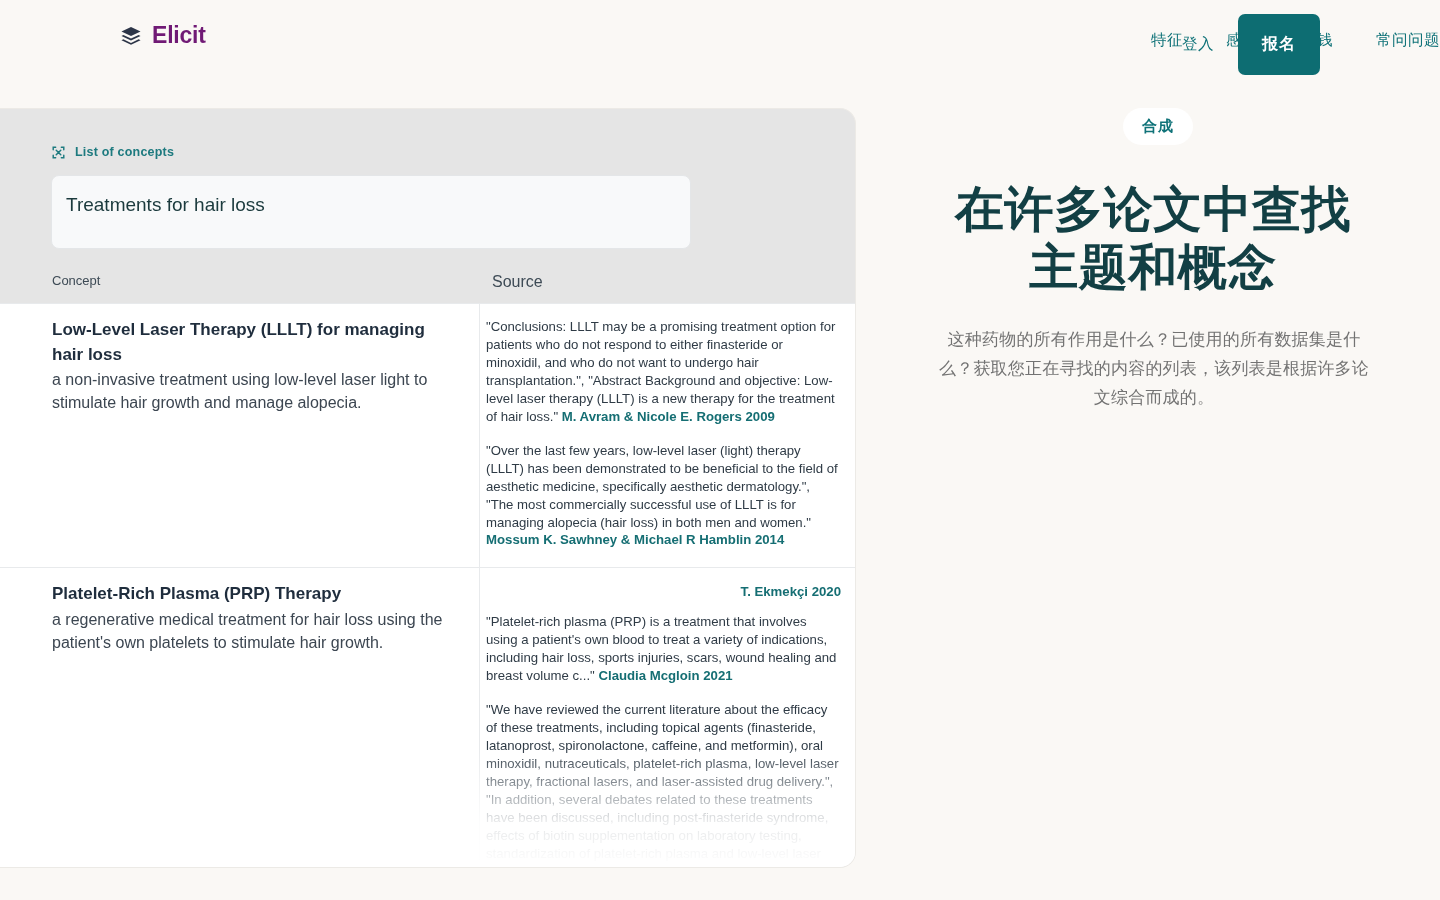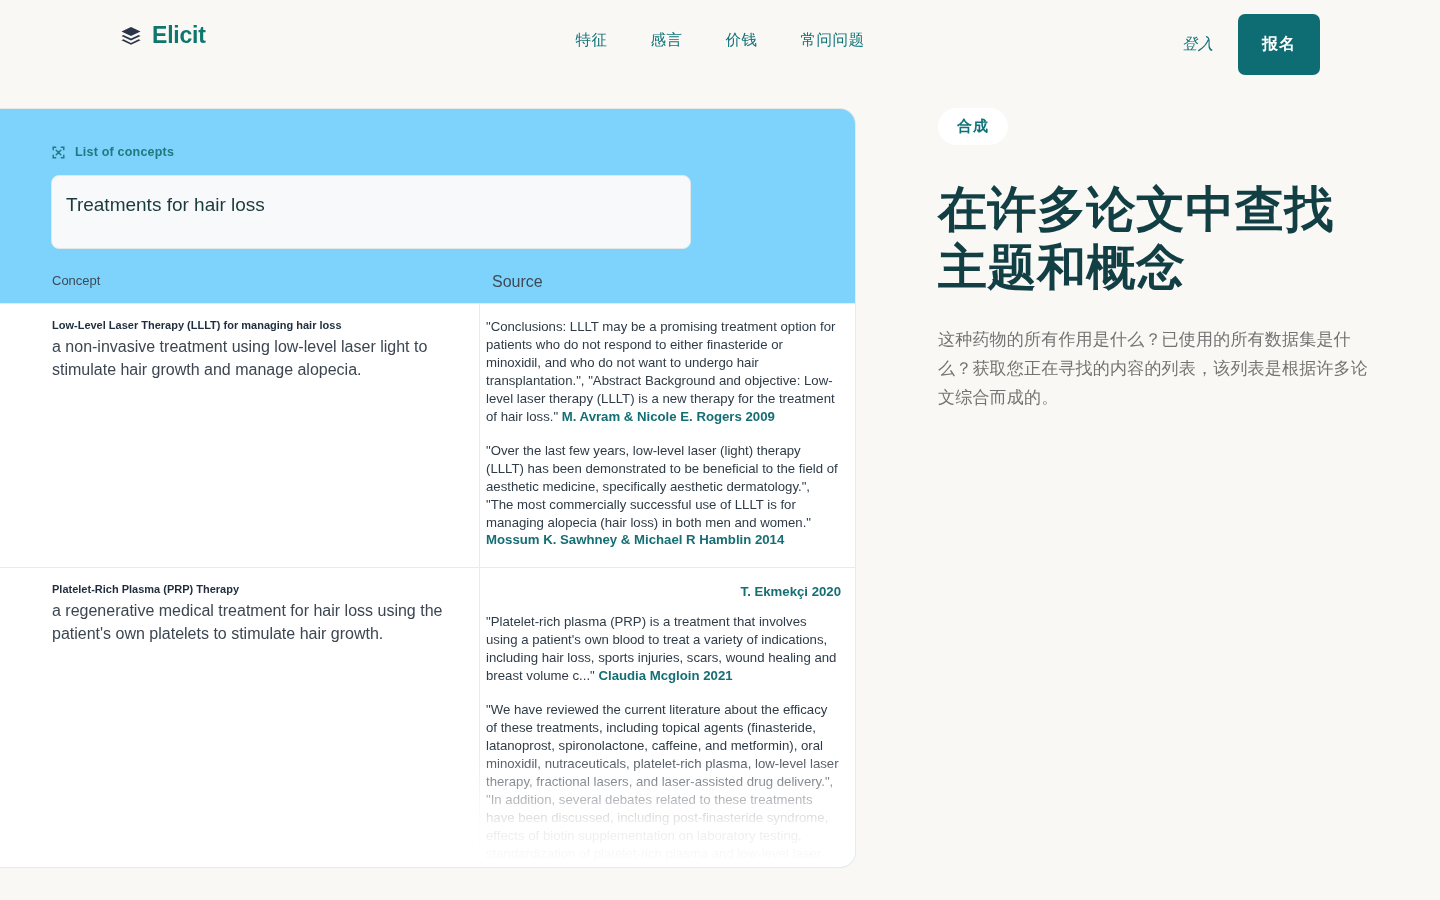--- a/index.html
+++ b/index.html
@@ -17,53 +17,52 @@
     background: #faf8f5;
     display: flex; align-items: center;
   }
   .brand {
     position: absolute; left: 120px; top: 24px;
     display: flex; align-items: center; gap: 10px;
     text-decoration: none;
   }
   .brand-mark { width: 22px; height: 22px; display: block; }
   .brand-name {
-    font-size: 23px; font-weight: 700; color: #0f766e;
+    font-size: 23px; font-weight: 700; color: #701a75;
     letter-spacing: -0.2px; line-height: 1;
   }
   .nav {
     position: absolute; left: 0; right: 0; top: 26px;
-    display: flex; justify-content: center; gap: 43px;
+    display: flex; justify-content: flex-end; gap: 43px;
   }
   .nav a {
     font-size: 15.5px; color: #0f7278; text-decoration: none;
     letter-spacing: 0.5px; line-height: 28px;
   }
   .auth {
     position: absolute; right: 120px; top: 14px;
     display: flex; align-items: center; gap: 24px;
   }
   .login-link {
     font-size: 15.5px; color: #0f7278; text-decoration: none;
     letter-spacing: 0.5px;
-    font-style: italic;
   }
   .signup-btn {
     background: #0d6d72; color: #ffffff;
     font-size: 16px; font-weight: 700; letter-spacing: 1px;
     border: none; border-radius: 7px;
     padding: 0 24px; height: 61px; min-width: 82px;
     cursor: pointer; font-family: inherit;
   }
 
   
   .concept-card {
     position: absolute; left: 0; top: 108px;
     width: 856px; height: 760px;
-    background: #7dd3fc;
+    background: #e5e5e5;
     border-radius: 0 16px 16px 0;
     border: 1px solid #eceae6; border-left: none;
     overflow: hidden;
   }
   .card-label {
     display: flex; align-items: center; gap: 10px;
     margin: 36px 0 0 52px;
   }
   .card-label-icon { width: 13px; height: 13px; display: block; }
   .card-label-text {
@@ -96,21 +95,21 @@
   }
   .cell-concept {
     width: 480px; flex: 0 0 480px;
     padding: 14px 30px 18px 52px;
     border-right: 1px solid #e8eaec;
   }
   .cell-source {
     flex: 1; padding: 14px 14px 18px 6px;
   }
   .concept-title {
-    font-size: 11px; font-weight: 700; color: #1f2d3d;
+    font-size: 17px; font-weight: 700; color: #1f2d3d;
     line-height: 1.45; margin-bottom: 2px;
   }
   .concept-desc {
     font-size: 16px; color: #3c4651; line-height: 1.42;
   }
   .src-para {
     font-size: 13.2px; color: #2f3b46; line-height: 1.36;
     margin-bottom: 16px;
   }
   .src-para:last-child { margin-bottom: 0; }
@@ -122,21 +121,21 @@
     color: #156e73; margin: 2px 0 14px 6px; cursor: pointer; text-align: right;
   }
   .fade-mask {
     position: absolute; left: 0; right: 0; bottom: 0; height: 120px;
     background: linear-gradient(to bottom, rgba(255,255,255,0) 0%, rgba(255,255,255,0.88) 62%, #ffffff 100%);
     pointer-events: none;
   }
 
   
   .right-panel {
-    position: absolute; left: 938px; top: 108px; width: 440px;
+    position: absolute; left: 938px; top: 108px; width: 440px; text-align: center;
   }
   .badge {
     display: inline-block; background: #ffffff; color: #0f7278;
     font-size: 15px; font-weight: 700; letter-spacing: 1px;
     border-radius: 999px; padding: 9px 19px;
   }
   .headline {
     margin-top: 36px;
     font-size: 49px; font-weight: 700; line-height: 1.18;
     color: #123f44; letter-spacing: 0.5px;

